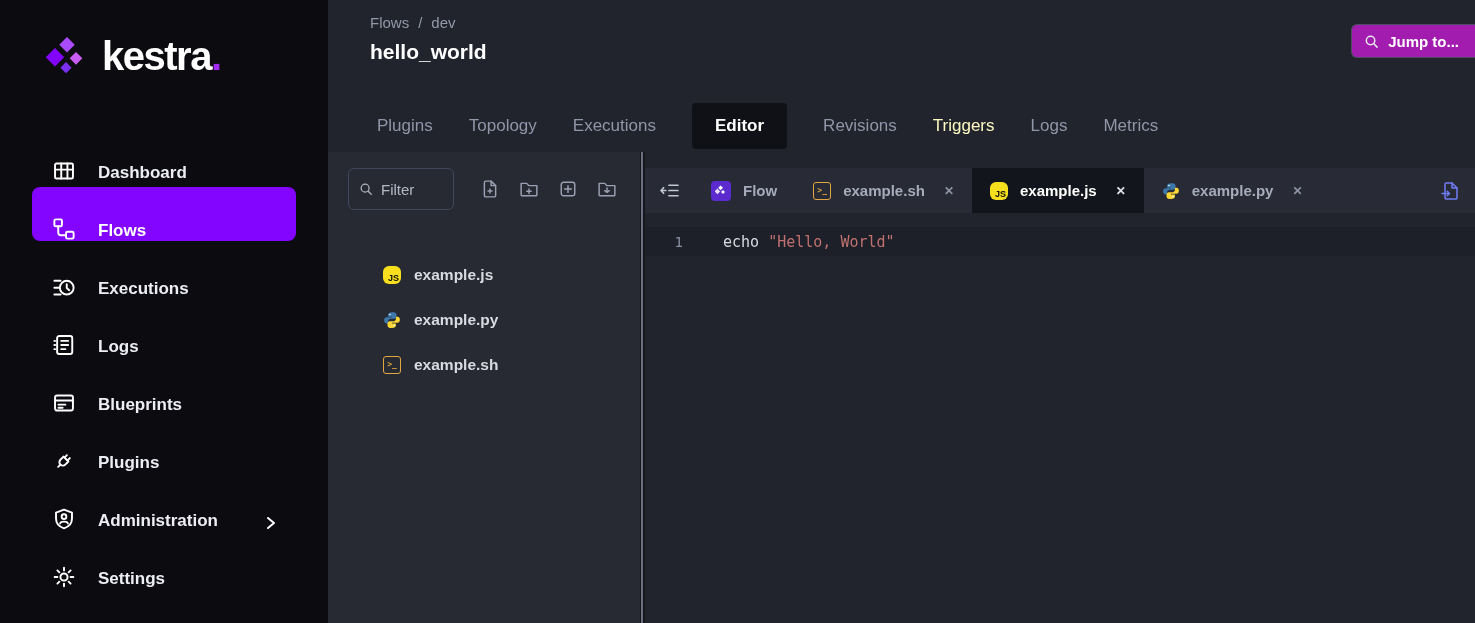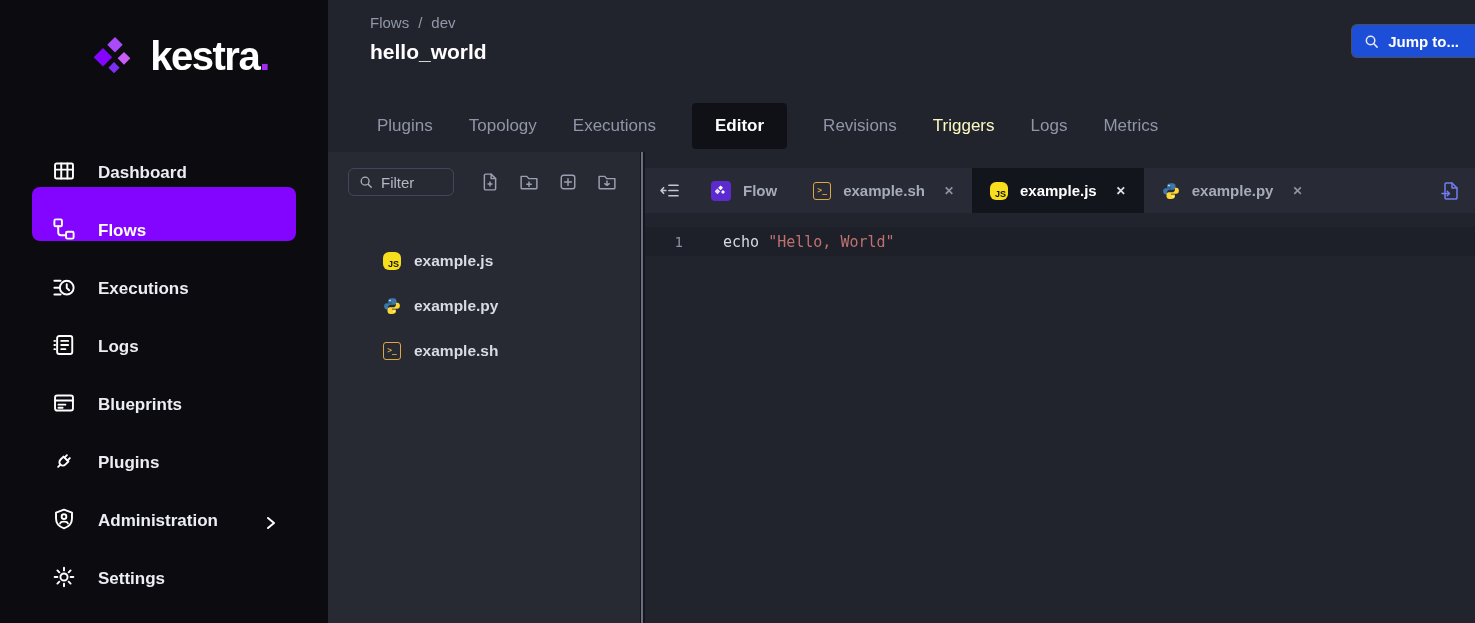--- a/index.html
+++ b/index.html
@@ -3,57 +3,57 @@
 <meta charset="utf-8">
 <style>
   * { margin:0; padding:0; box-sizing:border-box; }
   html,body { width:1475px; height:623px; overflow:hidden; }
   body { font-family:"Liberation Sans", sans-serif; background:#21242c; color:#fff; }
 
   .app { display:flex; width:100%; height:100%; }
 
   
   .sidebar { width:328px; flex-shrink:0; background:#0b0b10; display:flex; flex-direction:column; }
-  .logo { display:flex; align-items:center; gap:12px; padding:34px 11px 0 46px;justify-content:center; }
+  .logo { display:flex; align-items:center; gap:12px; padding:34px 11px 0 46px; }
   .logo-text { font-size:40px; font-weight:700; color:#fff; letter-spacing:-1.5px; }
   .logo-dot { color:#a22bf5; }
   .nav { list-style:none; margin-top:46px; }
   .nav-item { display:flex; align-items:flex-end; gap:22px; height:54px; margin:4px 32px;
               padding:0 20px; border-radius:8px; color:#edeef3; font-size:17px; font-weight:600; cursor:pointer; }
   .nav-item.active { background:#8405ff; color:#fff; }
   .nav-icon { width:24px; height:24px; display:flex; align-items:center; justify-content:center; flex-shrink:0; }
   .nav-icon svg { stroke:#fff; fill:none; stroke-width:1.4; stroke-linecap:round; stroke-linejoin:round; }
   .nav-chevron { margin-left:auto; display:flex; }
   .nav-chevron svg { stroke:#fff; fill:none; stroke-width:2; stroke-linecap:round; stroke-linejoin:round; }
 
   
   .main { flex:1; display:flex; flex-direction:column; min-width:0; background:#21242c; }
 
   .topbar { height:100px; position:relative; padding:14px 0 0 42px; flex-shrink:0; }
   .breadcrumb { display:flex; gap:9px; font-size:15px; color:#9298a8; }
   .page-title { margin-top:9px; font-size:21px; font-weight:700; color:#fff; }
   .jump-to { position:absolute; top:24px; right:0; height:34px; display:flex; align-items:center; gap:9px;
-             padding:0 16px 0 12px; background:#1d4ed8; border:1px solid #4a4e5e; border-right:none;
+             padding:0 16px 0 12px; background:#a21caf; border:1px solid #4a4e5e; border-right:none;
              border-radius:6px 0 0 6px; color:#fff; font-size:15px; font-weight:700; font-family:inherit; cursor:pointer; }
   .jump-to svg { stroke:#e8eaf0; fill:none; stroke-width:1.6; stroke-linecap:round; }
 
   .tabs { height:52px; display:flex; align-items:stretch; padding-left:49px; gap:36px; flex-shrink:0; }
   .tab { display:flex; align-items:center; color:#9095a8; font-size:17px; font-weight:500; cursor:pointer; }
   .tab.active { background:#0f1117; border-radius:4px; margin:3px 0; padding:0 23px; color:#fff; font-weight:700; }
   .tab.disabled { color:#fef9c3; }
   .tab-badge { width:18px; height:18px; border-radius:50%; background:#8405ff; color:#fff; font-size:11.5px;
                font-weight:700; display:flex; align-items:center; justify-content:center; margin-left:5px;
                transform:translateY(-8px); }
 
   
   .content { flex:1; display:flex; min-height:0; }
 
   .file-panel { width:312px; flex-shrink:0; background:#272a33; padding-top:16px; }
   .panel-toolbar { display:flex; align-items:center; padding:0 24px 0 20px; }
-  .filter-box { display:flex; align-items:center; gap:8px; width:106px; height:28px;
+  .filter-box { display:flex; align-items:center; gap:8px; width:106px; height:42px;
                 border:1px solid #42465a; border-radius:6px; padding:0 10px; }
   .filter-box svg { stroke:#aeb2bf; fill:none; stroke-width:1.5; stroke-linecap:round; flex-shrink:0; }
   .filter-input { background:transparent; border:none; outline:none; color:#c6c9d4; font-size:15px;
                   width:58px; font-family:inherit; }
   .filter-input::placeholder { color:#b4b8c4; }
   .toolbar-icons { display:flex; margin-left:auto; gap:21px; }
   .tb-icon { display:flex; cursor:pointer; }
   .tb-icon svg { stroke:#9aa0b2; fill:none; stroke-width:1.3; stroke-linecap:round; stroke-linejoin:round; }
 
   .file-list { list-style:none; margin-top:42px; }

